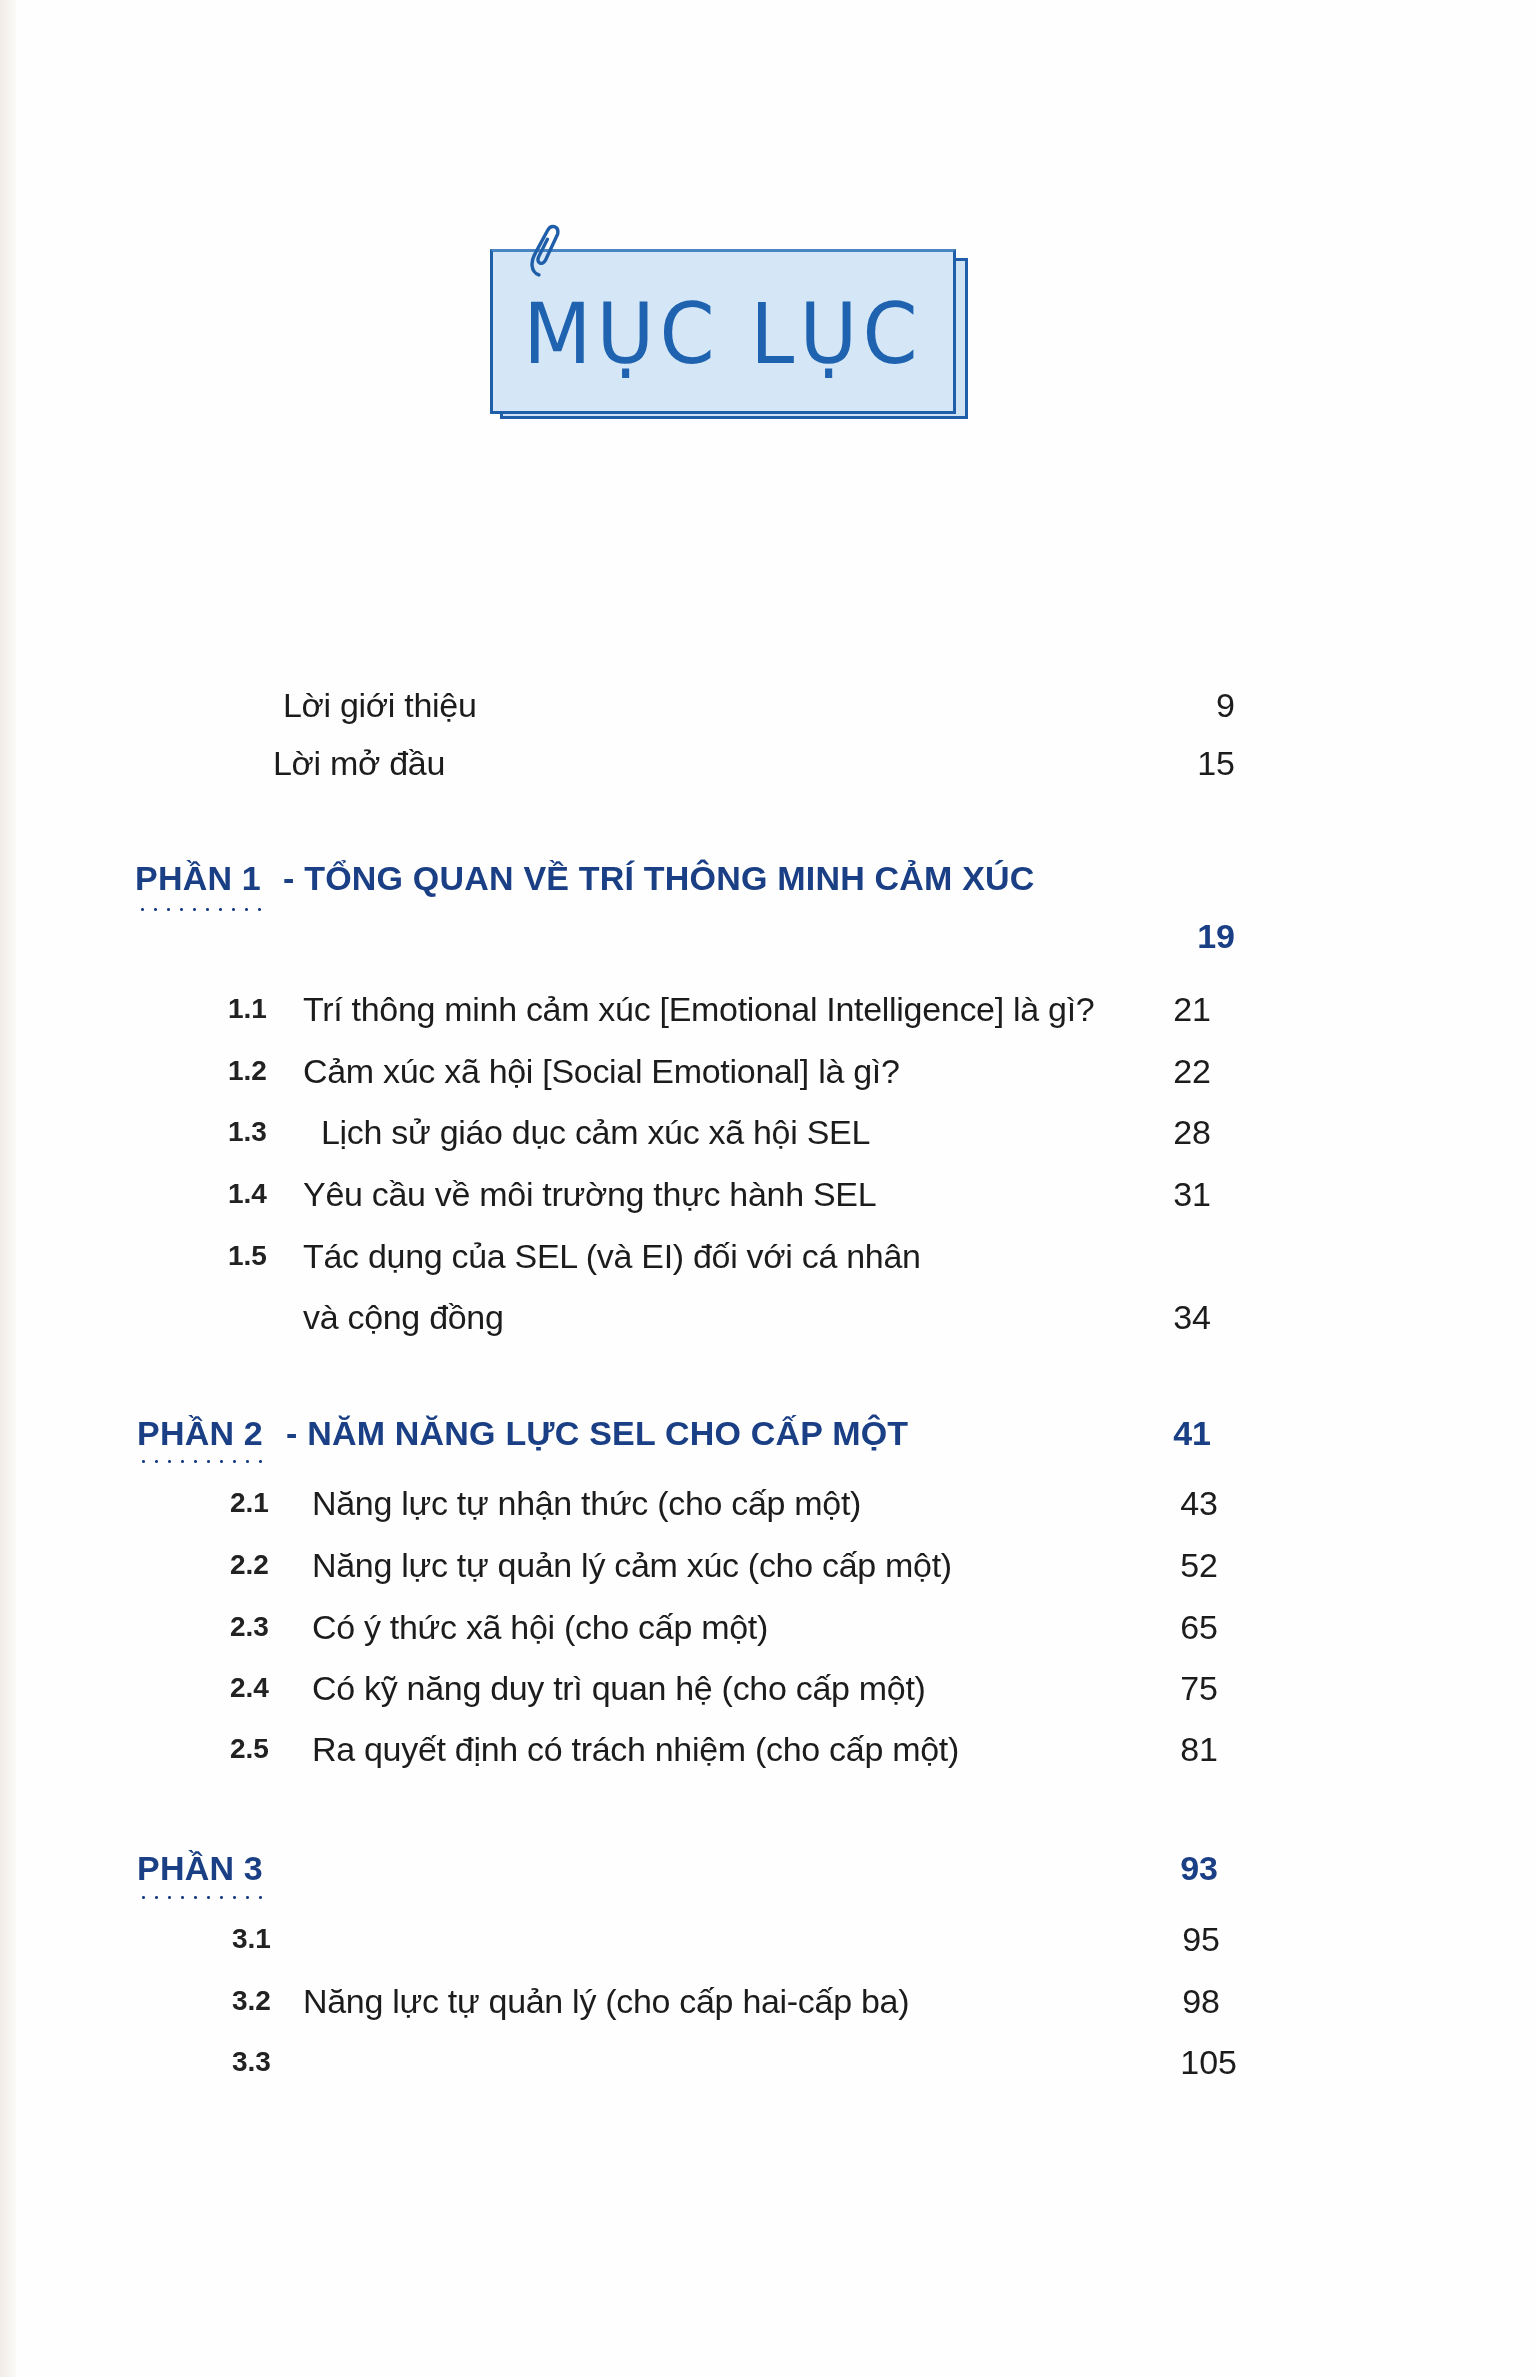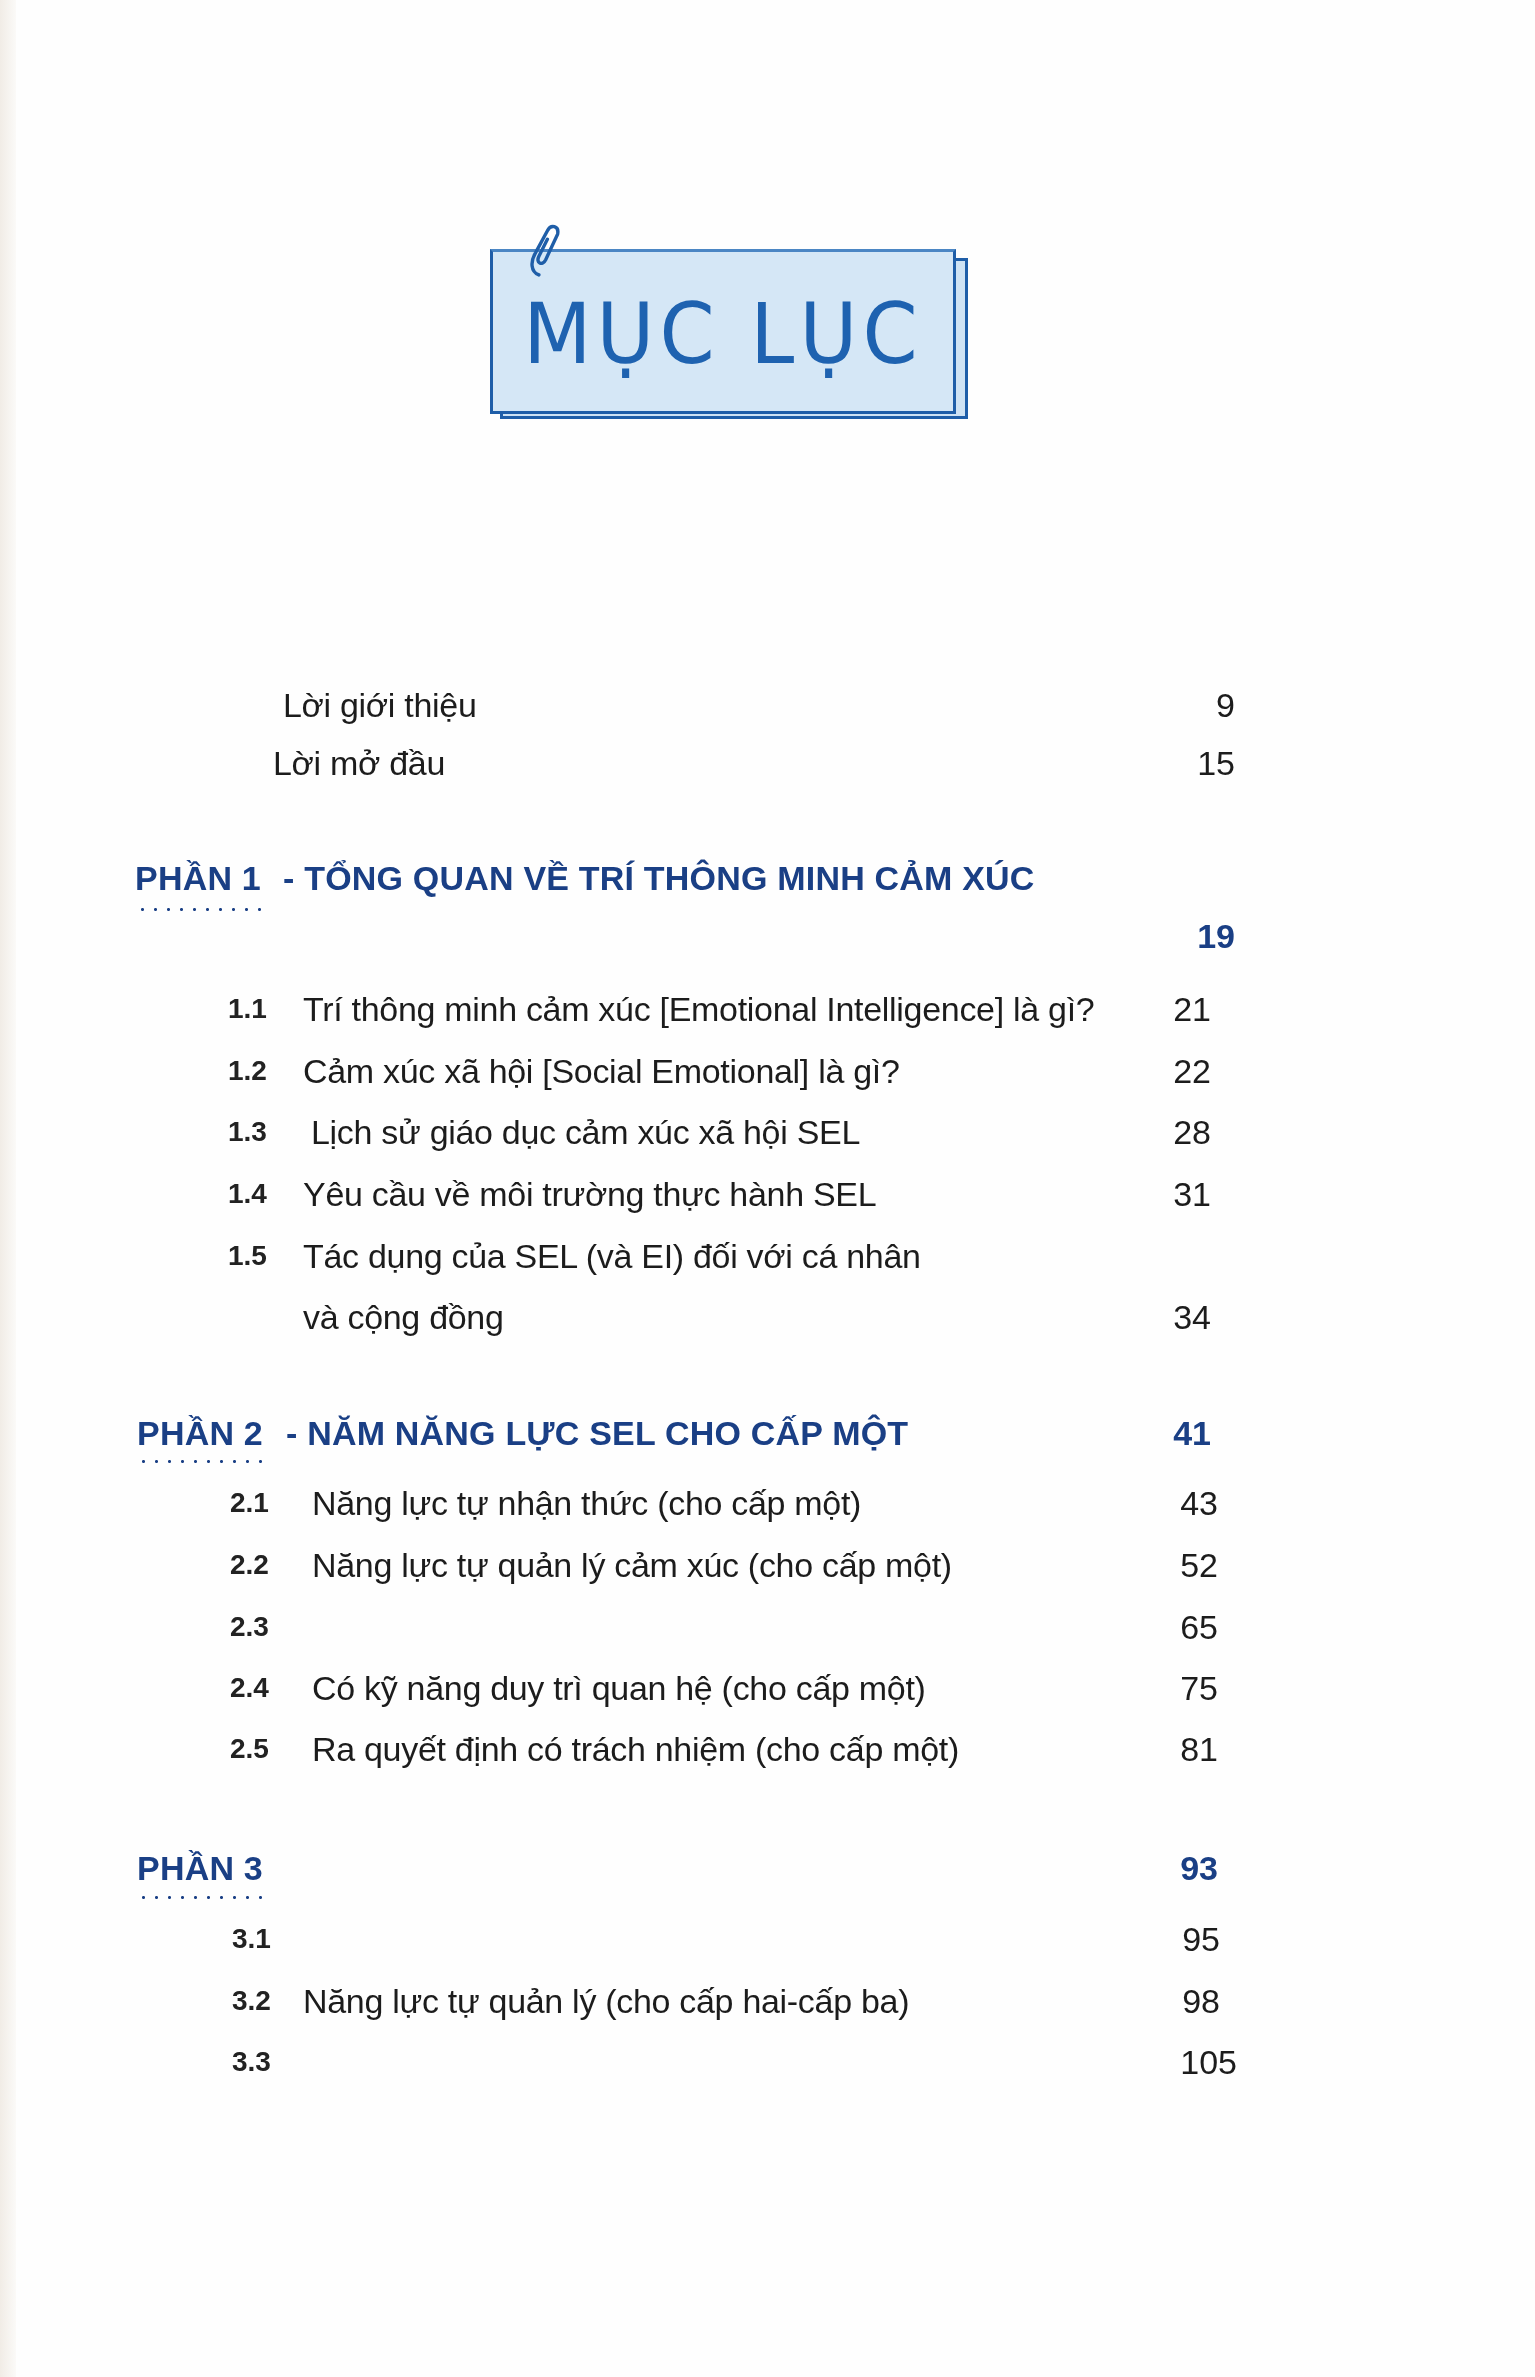--- a/index.html
+++ b/index.html
@@ -90,21 +90,21 @@
     <span class="txt" style="left:303px">Trí thông minh cảm xúc [Emotional Intelligence] là gì?</span>
     <span class="page" style="right:325px">21</span>
   </div>
   <div class="row" style="top:1045px">
     <span class="num" style="left:228px">1.2</span>
     <span class="txt" style="left:303px">Cảm xúc xã hội [Social Emotional] là gì?</span>
     <span class="page" style="right:325px">22</span>
   </div>
   <div class="row" style="top:1106px">
     <span class="num" style="left:228px">1.3</span>
-    <span class="txt" style="left:311px">Lịch sử giáo dục cảm xúc xã hội SEL</span>
+    <span class="txt" style="left:321px">Lịch sử giáo dục cảm xúc xã hội SEL</span>
     <span class="page" style="right:325px">28</span>
   </div>
   <div class="row" style="top:1168px">
     <span class="num" style="left:228px">1.4</span>
     <span class="txt" style="left:303px">Yêu cầu về môi trường thực hành SEL</span>
     <span class="page" style="right:325px">31</span>
   </div>
   <div class="row" style="top:1230px">
     <span class="num" style="left:228px">1.5</span>
     <span class="txt" style="left:303px">Tác dụng của SEL (và EI) đối với cá nhân</span>
@@ -126,20 +126,21 @@
     <span class="txt" style="left:312px">Năng lực tự nhận thức (cho cấp một)</span>
     <span class="page" style="right:318px">43</span>
   </div>
   <div class="row" style="top:1539px">
     <span class="num" style="left:230px">2.2</span>
     <span class="txt" style="left:312px">Năng lực tự quản lý cảm xúc (cho cấp một)</span>
     <span class="page" style="right:318px">52</span>
   </div>
   <div class="row" style="top:1601px">
     <span class="num" style="left:230px">2.3</span>
+    <span class="txt" style="left:312px">Có ý thức xã hội (cho cấp một)</span>
     <span class="page" style="right:318px">65</span>
   </div>
   <div class="row" style="top:1662px">
     <span class="num" style="left:230px">2.4</span>
     <span class="txt" style="left:312px">Có kỹ năng duy trì quan hệ (cho cấp một)</span>
     <span class="page" style="right:318px">75</span>
   </div>
   <div class="row" style="top:1723px">
     <span class="num" style="left:230px">2.5</span>
     <span class="txt" style="left:312px">Ra quyết định có trách nhiệm (cho cấp một)</span>

